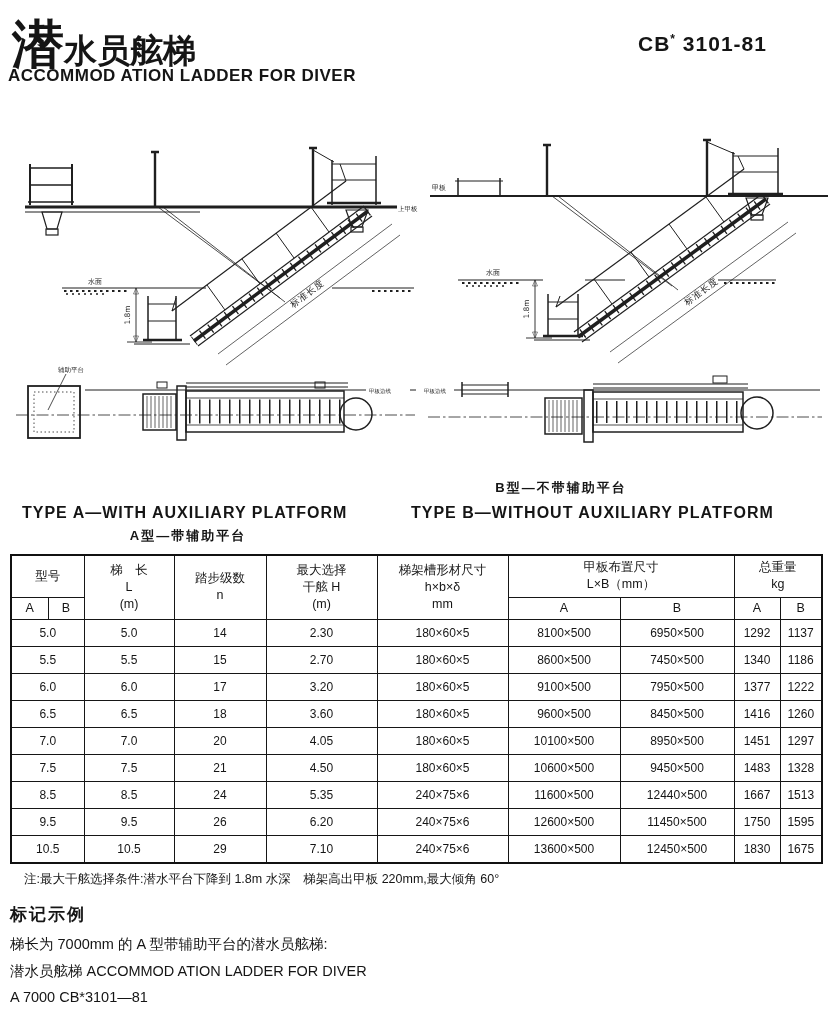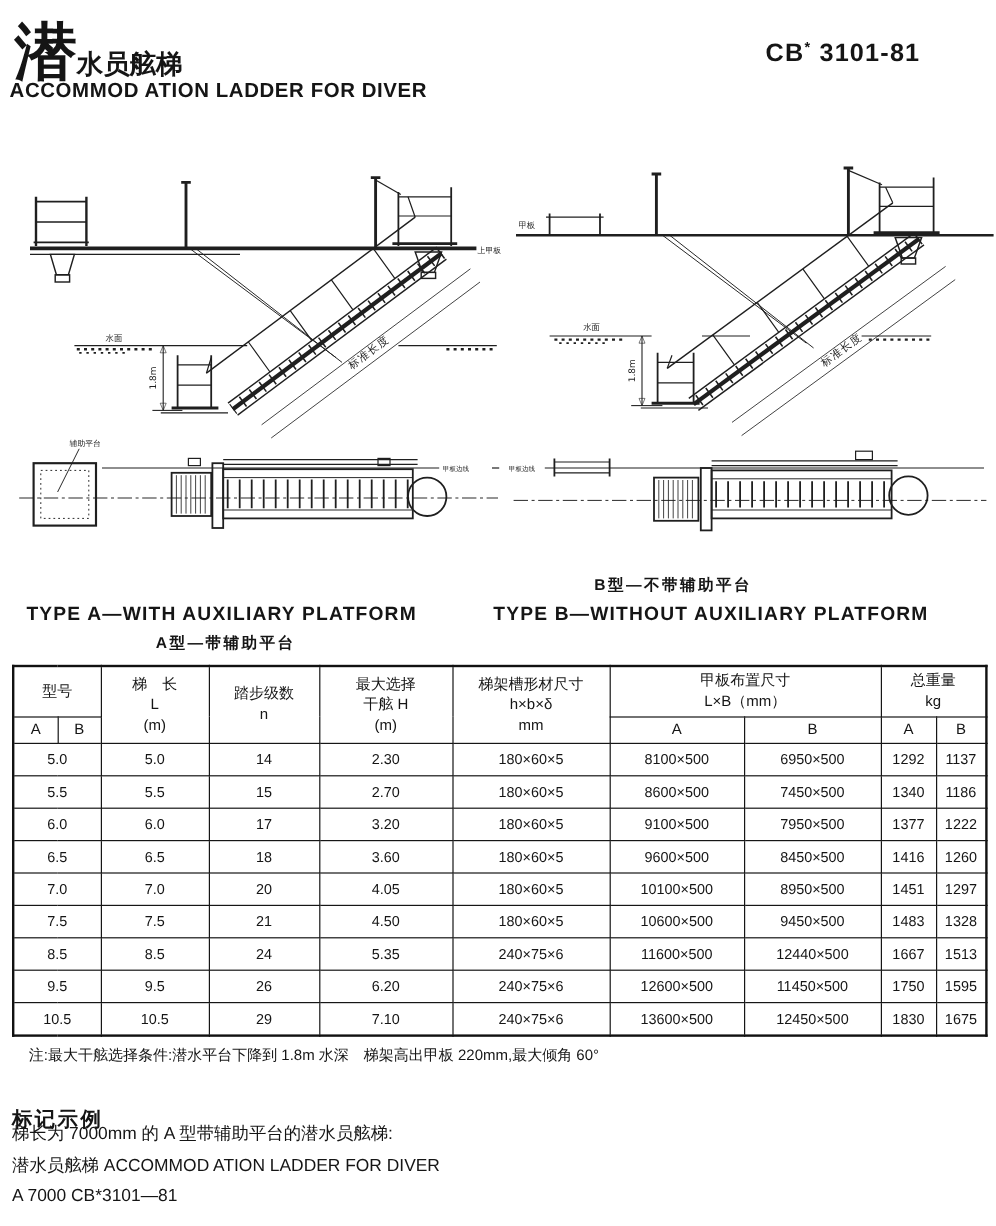--- a/index.html
+++ b/index.html
@@ -5,21 +5,21 @@
   html,body{margin:0;padding:0;background:#e8e8e8;}
   .page{
     position:relative;width:830px;height:1022px;background:#ffffff;
     font-family:"Liberation Sans","DejaVu Sans",sans-serif;color:#151515;
     margin:0 auto;overflow:hidden;
   }
   .abs{position:absolute;}
   
   .title-zh{left:12px;top:18px;font-weight:bold;line-height:1;white-space:nowrap;}
   .title-zh .big{font-size:52px;letter-spacing:0;}
-  .title-zh .rest{font-size:22px;font-family:Liberation Serif, serif;}
+  .title-zh .rest{font-size:33px;font-family:Liberation Serif, serif;}
   .std-code{left:638px;top:32px;font-size:21px;font-weight:bold;letter-spacing:1px;white-space:nowrap;}
   .std-code sup{font-size:12px;vertical-align:8px;}
   .subtitle{left:8px;top:66px;font-size:17px;font-weight:bold;letter-spacing:.5px;}
   
   .dwg{left:0;top:128px;}
   .dwg line,.dwg path,.dwg rect,.dwg circle{stroke:#1f1f1f;fill:none;}
   .dwg text{fill:#1f1f1f;stroke:none;font-family:"DejaVu Sans",sans-serif;}
   .rung{stroke:#4a4a4a;}
   .caption{font-weight:bold;text-align:center;white-space:nowrap;}
   .cap-zh{font-size:13px;letter-spacing:2px;}
@@ -28,21 +28,21 @@
   table.spec{border-collapse:collapse;table-layout:fixed;width:811px;font-size:12px;}
   table.spec td,table.spec th{border:1px solid #161616;text-align:center;vertical-align:middle;
     padding:0;font-weight:normal;overflow:hidden;white-space:nowrap;}
   table.spec{border:2px solid #111;}
   table.spec thead td{font-size:12.5px;}
   .h1r{height:42px;} .h2r{height:22px;}
   table.spec tbody td{height:26px;}
   .hline{line-height:1.35;}
   
   .note{left:24px;top:871px;font-size:12.5px;white-space:nowrap;}
-  .mark-h{left:10px;top:903px;font-size:17px;font-weight:bold;letter-spacing:2px;margin-top:18px;}
+  .mark-h{left:10px;top:903px;font-size:17px;font-weight:bold;letter-spacing:2px;}
   .mark-l{font-size:14.5px;white-space:nowrap;text-align:center;}
 </style>
 </head>
 <body>
 
 <div class="page">
 
   <div class="abs title-zh">
     <span class="big">潜</span><span class="rest">水员舷梯</span>
   </div>

